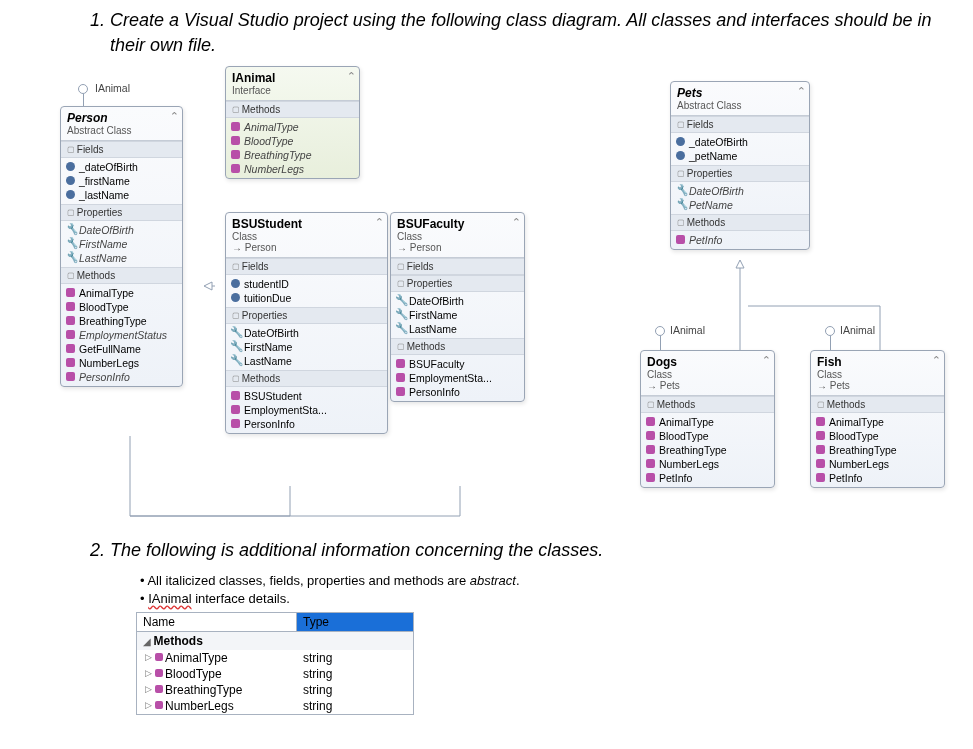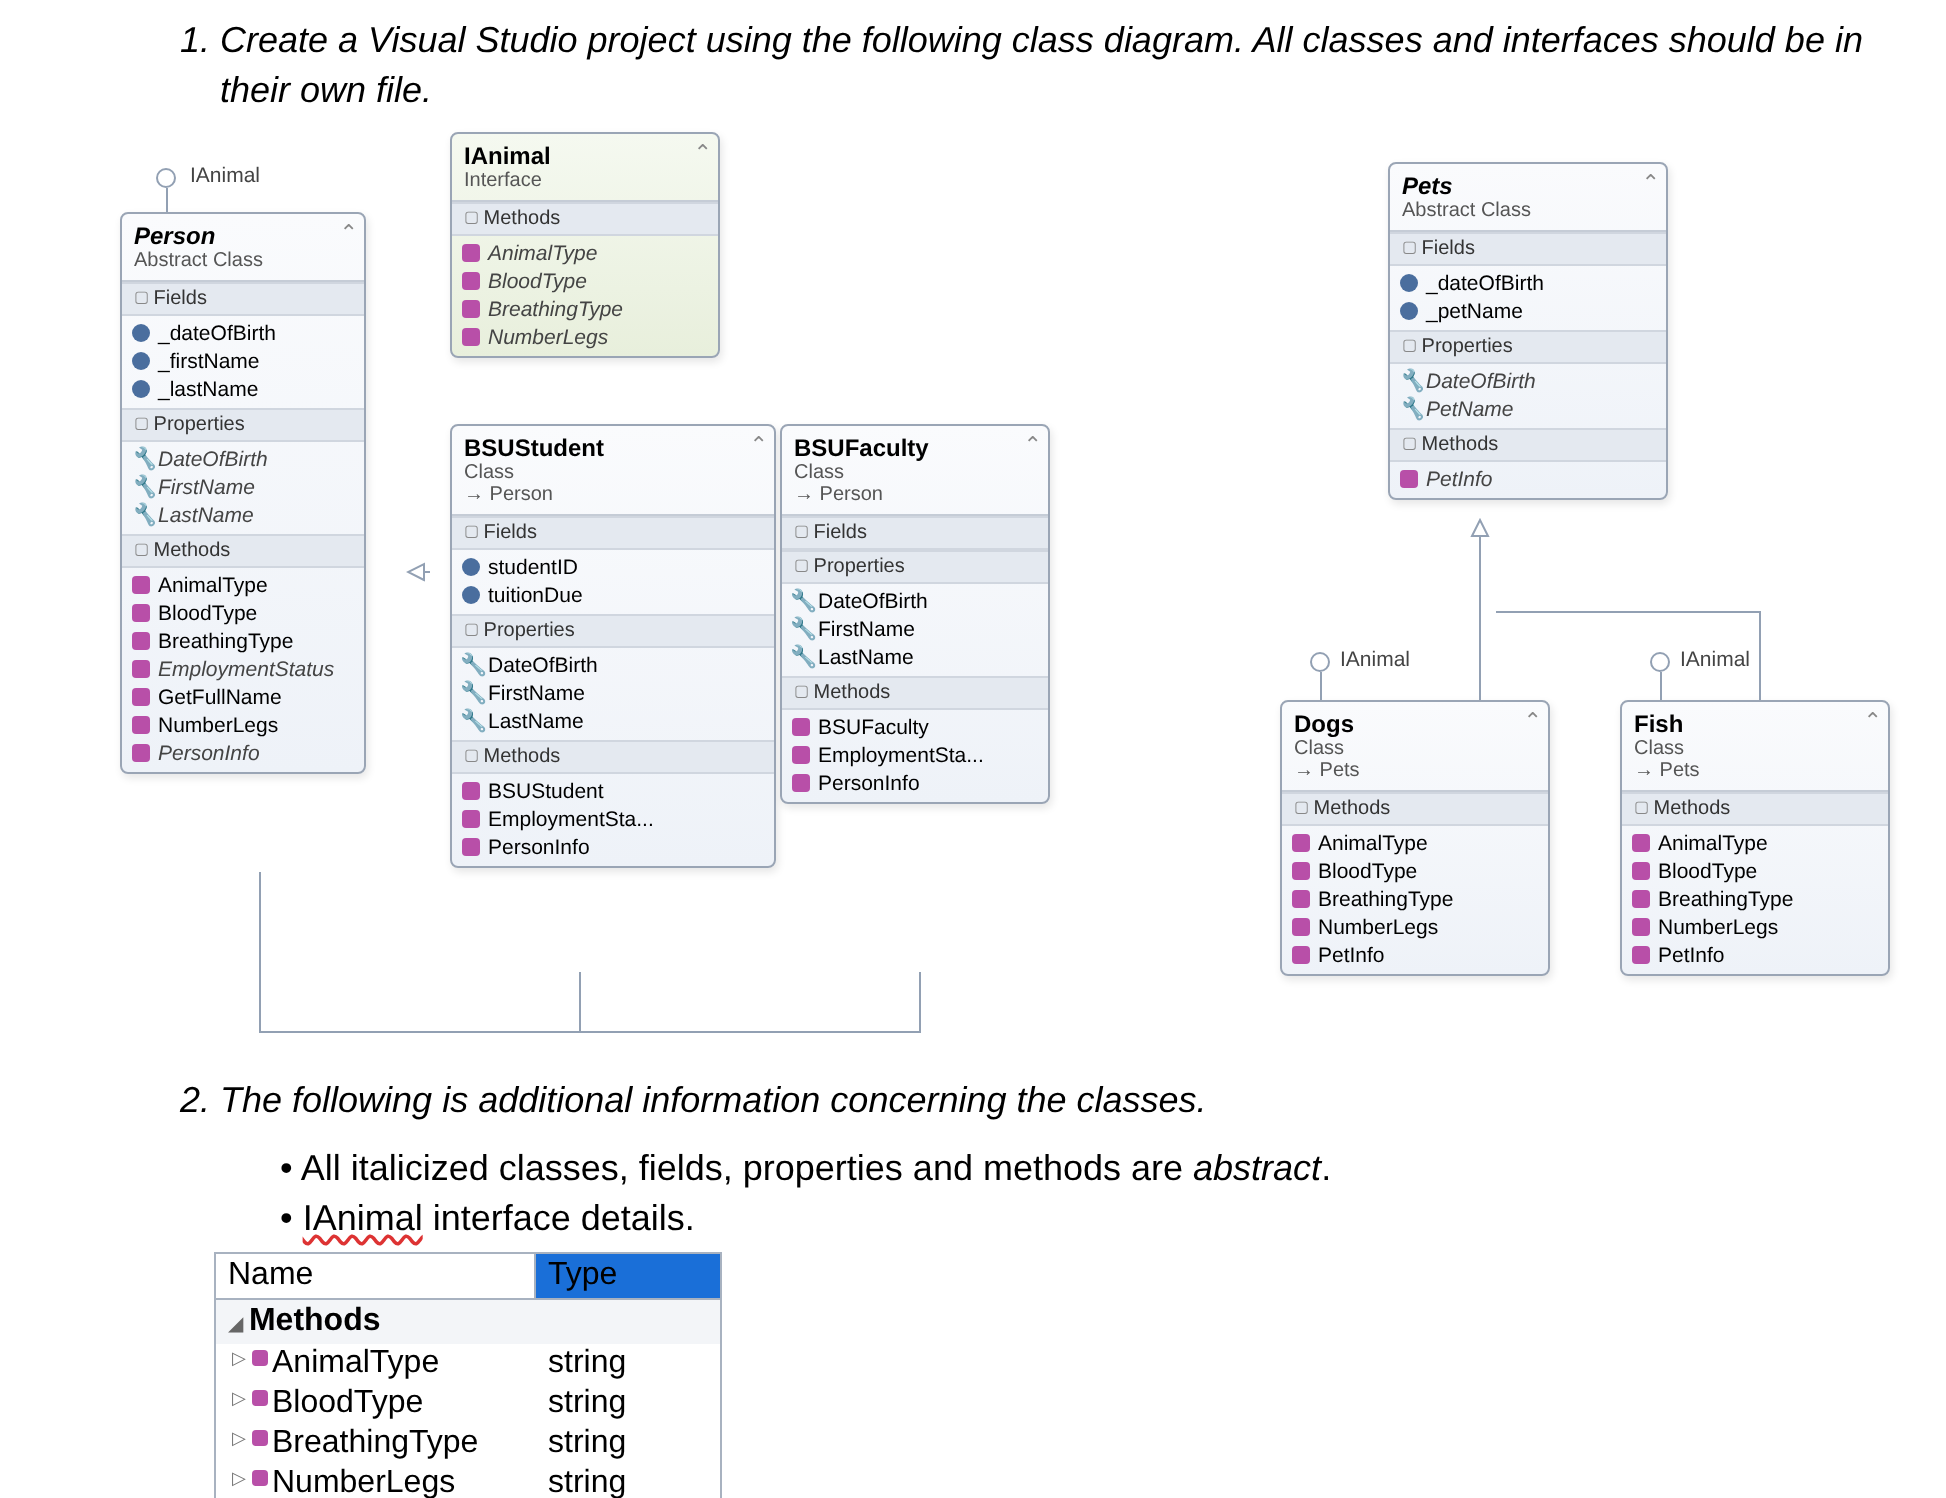--- a/index.html
+++ b/index.html
@@ -74,28 +74,28 @@
   .mic.method { background:#b84fa8; border-radius:2px; }
   .lollipop {
     position:absolute;
     border:1px solid #92a0b3;
     border-radius:50%;
     width:10px;height:10px;background:#fff;
   }
   .loll-line { position:absolute; background:#92a0b3; }
   .loll-label { position:absolute; font-size:10.5px; color:#444; }
   .instruction.second { margin-top:12px; }
-  .sub-list { margin: 2px 0 0 120px; font-size:18px; line-height:1.4; }
+  .sub-list { margin: 2px 0 0 120px; font-size:13px; line-height:1.4; }
   .sub-list .bullet::before { content:"•  "; }
   .italic-word { font-style: italic; }
   .detail-table {
-    margin: 4px 0 0 87px;
-    font-size: 16px;
+    margin: 4px 0 0 116px;
+    font-size: 12px;
     border: 1px solid #a8b2c0;
-    width: 254px;
+    width: 278px;
   }
   .detail-table .hdr {
     display:flex;
     border-bottom:1px solid #a8b2c0;
   }
   .detail-table .hdr div { padding:2px 6px; }
   .detail-table .col-name { width:160px; border-right:1px solid #a8b2c0;}
   .detail-table .col-type { flex:1; }
   .hdr .col-type.sel { background:#1a6fd8; }
   .detail-table .group {
@@ -210,21 +210,21 @@
         <div class="member"><span class="mic prop">🔧</span>LastName</div>
       </div>
       <div class="section-hdr">Methods</div>
       <div class="member-list">
         <div class="member"><span class="mic method"></span>BSUFaculty</div>
         <div class="member"><span class="mic method"></span>EmploymentSta...</div>
         <div class="member"><span class="mic method"></span>PersonInfo</div>
       </div>
     </div>
 
-  <div id="box-pets" class="class-box" style="left:674px; top:15px; width:140px;">
+  <div id="box-pets" class="class-box" style="left:650px; top:15px; width:140px;">
       <div class="class-header">
         <div class="class-title italic">Pets</div>
         <div class="class-stereo">Abstract Class</div>
         <div class="collapse-chevron">⌃</div>
       </div>
       <div class="section-hdr">Fields</div>
       <div class="member-list">
         <div class="member"><span class="mic field"></span>_dateOfBirth</div>
         <div class="member"><span class="mic field"></span>_petName</div>
       </div>

